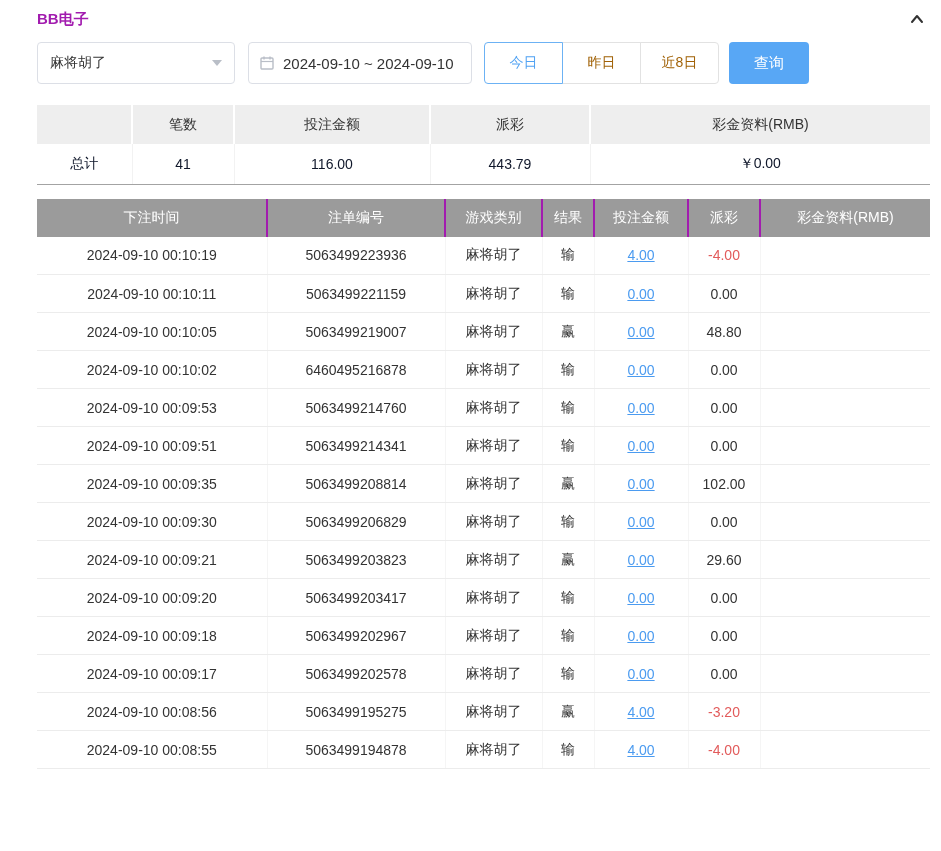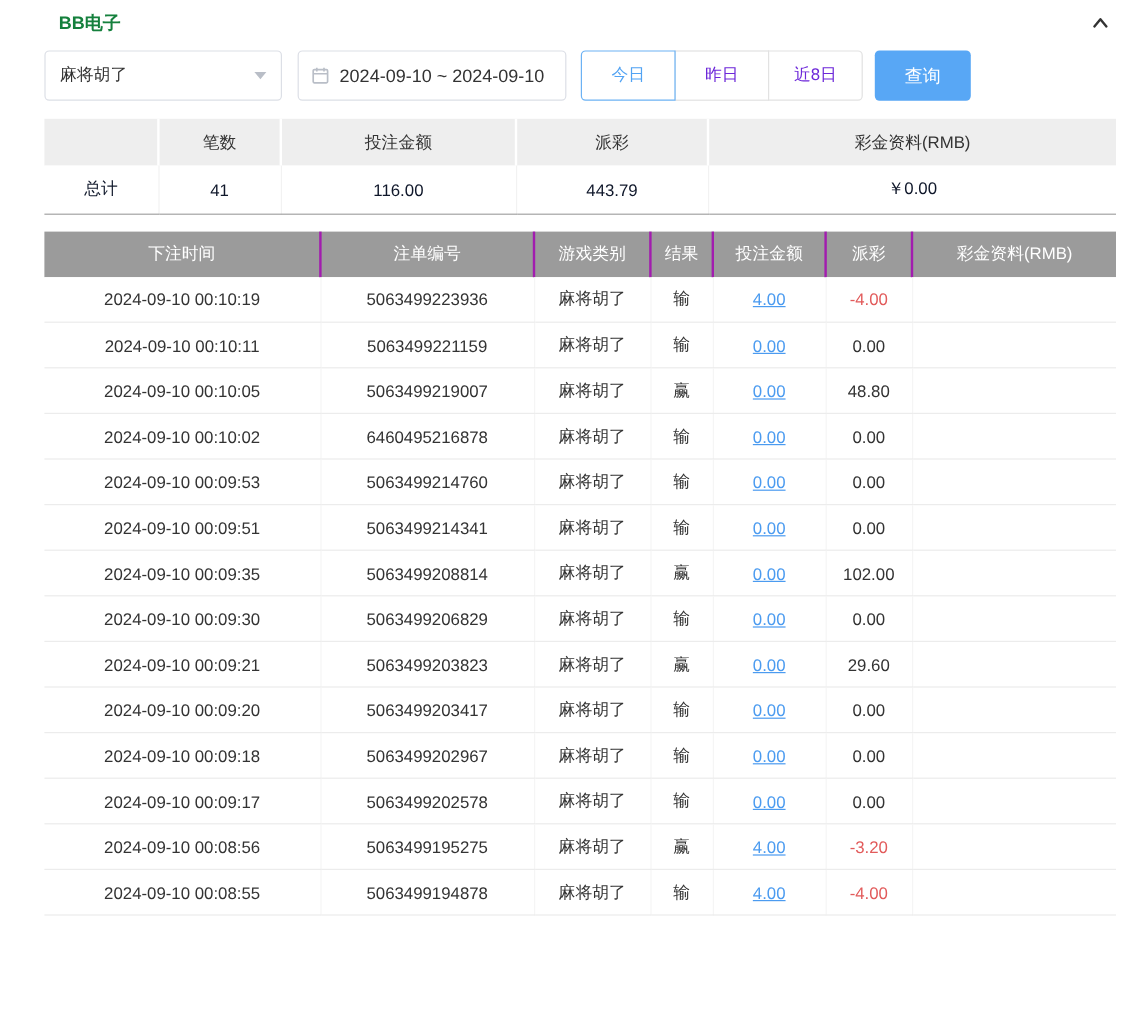--- a/index.html
+++ b/index.html
@@ -2,21 +2,21 @@
 <html><head>
 <meta charset="utf-8">
 <style>
   * { margin:0; padding:0; box-sizing:border-box; }
   html,body { width:941px; height:851px; overflow:hidden; background:#fff;
     font-family:"Liberation Sans", sans-serif; color:#333; }
   .page { padding:8px 11px 0 37px; }
 
   
   .panel-header { display:flex; justify-content:space-between; align-items:center; height:22px; }
-  .title { font-size:15px; font-weight:bold; color:#15803d;margin-left:12px; }
+  .title { font-size:15px; font-weight:bold; color:#a21caf; }
   .collapse { cursor:pointer; display:flex; align-items:center; padding-right:4px; }
 
   
   .tabs { margin-top:18px; display:flex; gap:10px; }
   .tab { height:34px; padding:0 17px; font-size:14px; border-radius:17px;
     background:#fff; border:1px solid #dcdcdc; color:#9a9a9a; cursor:pointer;
     font-family:inherit; }
   .tab.active { border-color:#6cb2f4; color:#4a9cf0; }
 
   
@@ -24,30 +24,30 @@
   .select { width:198px; height:42px; border:1px solid #dcdfe6; border-radius:4px;
     display:flex; align-items:center; justify-content:space-between; padding:0 12px;
     font-size:14px; cursor:pointer; background:#fff; }
   .caret { width:0; height:0; border-left:5px solid transparent; border-right:5px solid transparent;
     border-top:6px solid #b9bec7; }
   .date-input { margin-left:13px; width:224px; height:42px; border:1px solid #dcdfe6;
     border-radius:4px; display:flex; align-items:center; gap:8px; padding:0 10px;
     font-size:15px; cursor:pointer; background:#fff; }
   .quick-group { margin-left:12px; display:flex; }
   .quick { width:79px; height:42px; background:#fff; border:1px solid #e2e2e2;
-    font-size:14px; color:#6d28d9; cursor:pointer; margin-left:-1px; font-family:inherit; }
+    font-size:14px; color:#a16207; cursor:pointer; margin-left:-1px; font-family:inherit; }
   .quick:first-child { margin-left:0; border-radius:4px 0 0 4px; }
   .quick:last-child { border-radius:0 4px 4px 0; }
   .quick.active { border-color:#6cb2f4; color:#52a3f3; position:relative; z-index:1; }
   .search-btn { margin-left:10px; width:80px; height:42px; background:#58a7f5;
     color:#fff; border:none; border-radius:4px; font-size:15px; cursor:pointer; font-family:inherit; }
 
   
   table { border-collapse:collapse; width:100%; table-layout:fixed; }
-  .summary { margin-top:15px; }
+  .summary { margin-top:21px; }
   .summary th { background:#eeeeee; height:39px; font-size:14px; font-weight:400;
     color:#333; text-align:center; border-right:2px solid #fff; }
   .summary th:last-child { border-right:none; }
   .summary td { height:40px; font-size:14px; text-align:center; color:#0f172a;
     border-bottom:1px solid #a3a3a3; border-right:1px solid #f2f2f2; background:#fff; }
   .summary td:last-child { border-right:none; }
 
   
   .records { margin-top:14px; }
   .records th { background:#9b9b9b; color:#fff; height:38px; font-size:14px;

